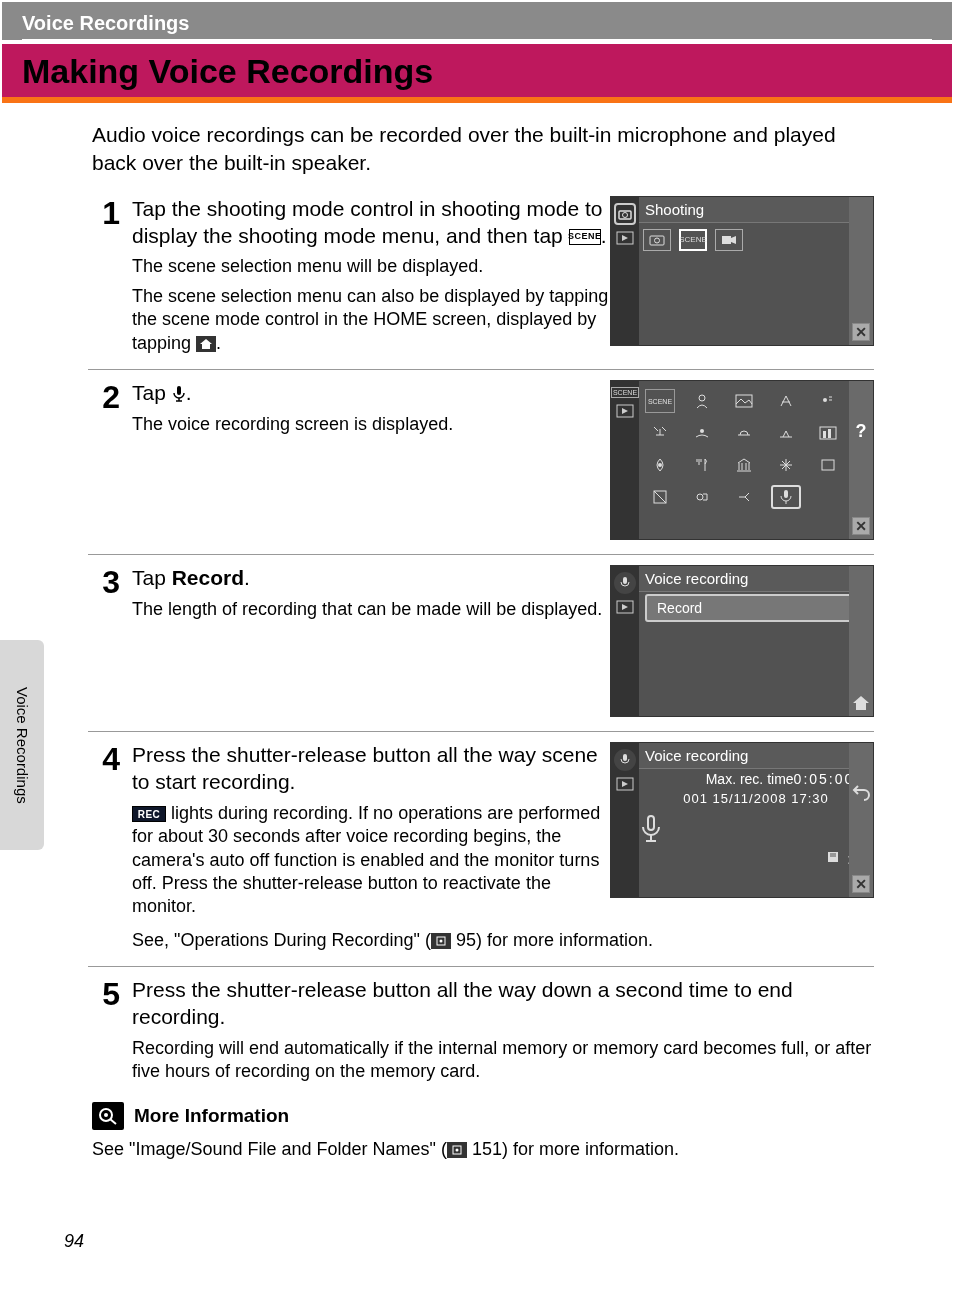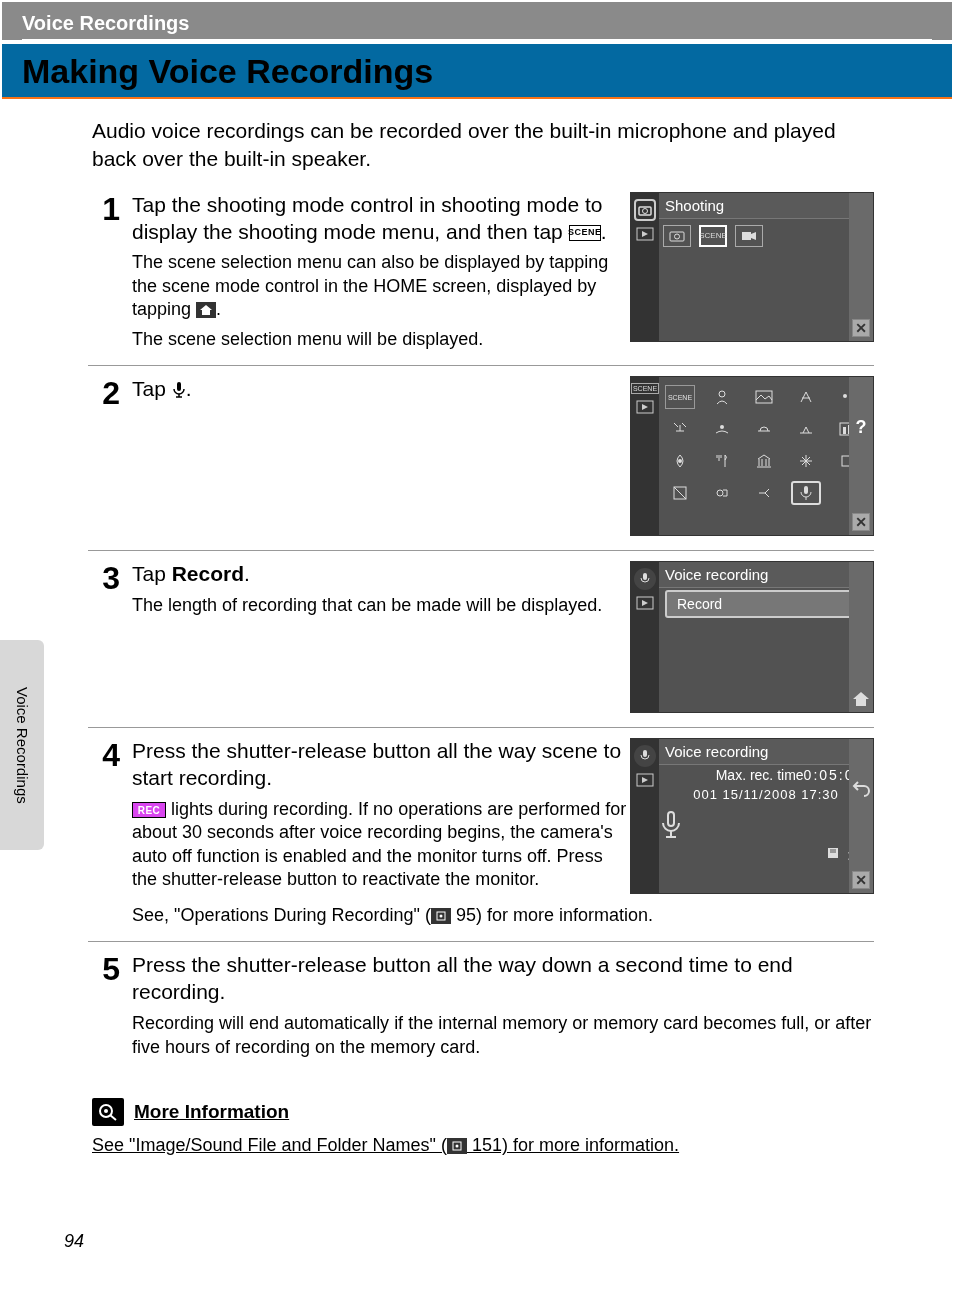--- a/index.html
+++ b/index.html
@@ -20,24 +20,24 @@
   .small-title {
     font-weight: bold;
     font-size: 20px;
     border-bottom: 1px solid #fff;
     padding-bottom: 4px;
     margin-bottom: 4px;
   }
   .big-title {
     font-weight: 900;
     font-size: 34px;
-    background: #0369a1;
+    background: #be185d;
     color: #000;
     padding: 8px 0 6px 20px;
-    border-bottom: 2px solid #f97316;
+    border-bottom: 6px solid #f97316;
     margin: 0 2px;
   }
   .intro {
     font-size: 21px;
     padding: 18px 92px 8px 92px;
     line-height: 1.35;
   }
   .steps { padding: 0 60px 0 0; }
   .step {
     display: flex;
@@ -55,21 +55,21 @@
     line-height: 1.1;
     text-align: right;
   }
   .step-body { flex: 1; }
   .step-row { display: flex; gap: 0; }
   .step-text { flex: 1; }
   .heading { font-size: 21px; line-height: 1.28; }
   .heading b { font-weight: bold; }
   .sub { font-size: 18px; line-height: 1.3; margin-top: 6px; }
   .screen {
-    width: 244px;
+    width: 264px;
     flex: 0 0 auto;
     background: #525252;
     color: #fff;
     font-size: 14px;
     position: relative;
     border: 1px solid #333;
   }
   .screen .titlebar {
     display: flex; align-items: center; gap: 6px;
     padding: 4px 6px;
@@ -115,32 +115,32 @@
     display:flex; align-items:center; justify-content:center; font-weight:bold;
     border:1px solid #888;
   }
   .inline-icon {
     display:inline-flex; vertical-align:middle; width:32px; height:16px;
     border:1px solid #000; font-size:9px; align-items:center; justify-content:center;
     font-weight:bold; letter-spacing:0.5px;
   }
   .inline-icon.small { width:20px; }
   .inline-icon.dark { background:#333; color:#fff; border-color:#333; }
-  .inline-icon.rec { background:#d946ef; color:#fff; width:34px; font-size:10px; }
+  .inline-icon.rec { background:#0f172a; color:#fff; width:34px; font-size:10px; }
   .side-tab {
     position: absolute; left: 0; top: 640px; width: 44px; height: 210px;
     background: #d8d8d8;
     border-radius: 0 6px 6px 0;
     display: flex; align-items: center; justify-content: center;
   }
   .side-tab span {
     writing-mode: vertical-rl;
     font-size: 15px;
   }
-  .more-info { margin: 25px 20px 0 92px; text-decoration: underline; }
+  .more-info { margin: 4px 20px 0 92px; }
   .more-info-head { display:flex; align-items:center; gap:10px; font-weight:bold; font-size:19px; }
   .more-info-head .mi-ico {
     width:32px; height:28px; background:#000; color:#fff; display:flex;
     align-items:center; justify-content:center; font-size:16px; border-radius:2px;
   }
   .more-info .sub { margin-left: 0; margin-top: 8px; font-size:18px; }
   .page-num {
     position:absolute; left:64px; bottom:62px; font-style:italic; font-size:18px;
   }
   svg { display:block; }
@@ -162,28 +162,28 @@
 <div class="steps">
 
   <div class="step">
     <div class="step-num">1</div>
     <div class="step-body">
       <div class="step-row">
         <div class="step-text">
           <div class="heading">
             <span>Tap the shooting mode control in shooting mode to display the shooting mode menu, and then tap </span><span class="inline-icon">SCENE</span><span>.</span>
           </div>
+          <div class="sub">The scene selection menu will be displayed.</div>
           <div class="sub">
             <span>The scene selection menu can also be displayed by tapping the scene mode control in the HOME screen, displayed by tapping </span><span class="inline-icon small dark">
                 <svg width="12" height="10" viewBox="0 0 12 10">
                   <path d="M6 0 L12 5 L10 5 L10 10 L2 10 L2 5 L0 5 Z" fill="#fff"></path>
                 </svg>
               </span><span>.</span>
           </div>
-          <div class="sub">The scene selection menu will be displayed.</div>
         </div>
 
         <div class="screen" style="height:150px">
           <div class="left-col">
             <div class="ico" style="border:2px solid #ccc;border-radius:4px;width:22px;height:22px;display:flex;align-items:center;justify-content:center;">
               <svg width="14" height="12" viewBox="0 0 14 12">
                   <rect x="1" y="3" width="12" height="8" rx="1" fill="none" stroke="#ddd" stroke-width="1.5"></rect>
                   <circle cx="7" cy="7" r="2.5" fill="none" stroke="#ddd"></circle>
                 </svg>
             </div>
@@ -228,20 +228,21 @@
       <div class="step-row">
         <div class="step-text">
           <div class="heading">
             <span>Tap </span><span style="display:inline-block;vertical-align:middle;"><svg width="14" height="18" viewBox="0 0 14 18">
                   <rect x="5" y="1" width="4" height="9" rx="2" fill="#000"></rect>
                   <path d="M2 8 A5 5 0 0 0 12 8" fill="none" stroke="#000" stroke-width="1.5"></path>
                   <line x1="7" y1="13" x2="7" y2="16" stroke="#000" stroke-width="1.5"></line>
                   <line x1="4" y1="16" x2="10" y2="16" stroke="#000" stroke-width="1.5"></line>
                 </svg></span><span>.</span>
           </div>
+          <div class="sub">The voice recording screen is displayed.</div>
         </div>
 
         <div class="screen" style="height:160px">
           <div class="left-col">
             <div style="font-size:7px;border:1px solid #aaa;padding:1px;color:#ddd;">SCENE</div>
             <div>
               <svg width="18" height="14" viewBox="0 0 18 14">
                   <rect x="1" y="1" width="16" height="12" fill="none" stroke="#ccc"></rect>
                   <path d="M6 4 L12 7 L6 10 Z" fill="#ccc"></path>
                 </svg>

